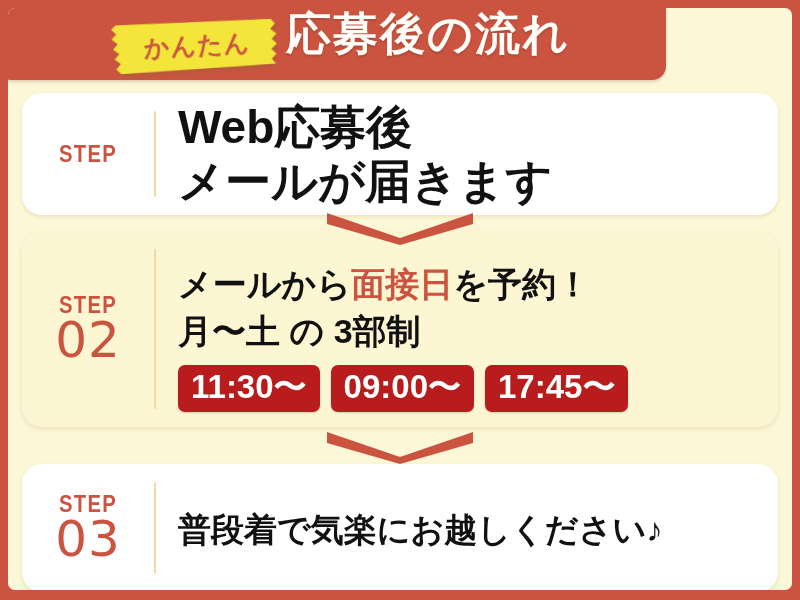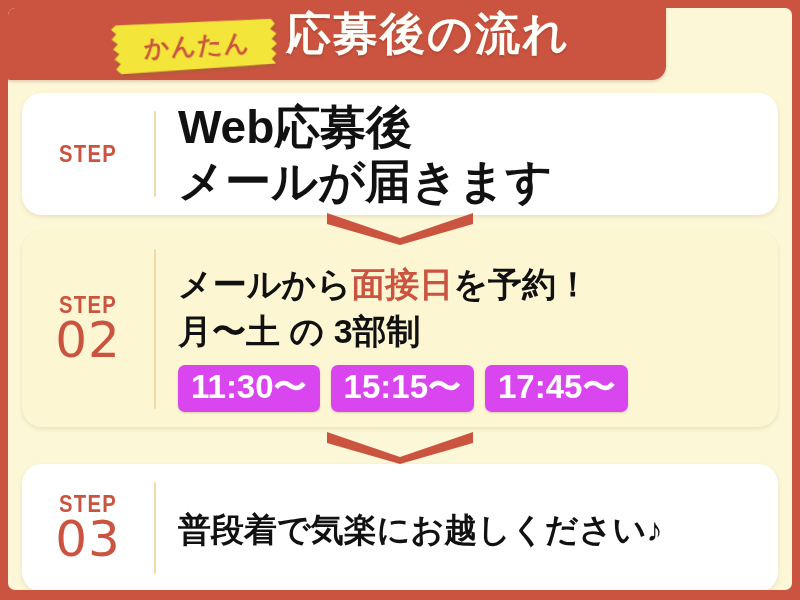--- a/index.html
+++ b/index.html
@@ -167,21 +167,21 @@
   #step2 .step-body { padding-top: 2px; margin-top: 16px; }
   #step2 .line { font-size: 34px; }
   #step2 .line-2 { margin-top: 6px; }
 
   #badge-row {
     display: flex;
     gap: 11px;
     margin-top: 14px;
   }
   .time-badge {
-    background: #d946ef;
+    background: #b91c1c;
     color: #FFFFFF;
     font-size: 33px;
     font-weight: bold;
     border-radius: 7px;
     padding: 3px 13px 6px 13px;
     line-height: 1.15;
     white-space: nowrap;
     box-shadow: 0 1px 2px rgba(140,80,60,0.25);
   }
 
@@ -250,21 +250,21 @@
       <div class="divider"></div>
       <div class="step-body">
         <div class="line line-1">
           <span>メールから</span><span class="red">面接日</span><span>を予約！</span>
         </div>
         <div class="line line-2">
           <span class="hl">月〜土 の 3部制</span>
         </div>
         <div id="badge-row">
           <div class="time-badge">11:30〜</div>
-          <div class="time-badge">15:15〜</div>
+          <div class="time-badge">09:00〜</div>
           <div class="time-badge">17:45〜</div>
         </div>
       </div>
     </div>
 
     <div class="arrow" id="arrow2">
       <svg viewBox="0 0 150 34" preserveAspectRatio="none">
         <path d="M2,2 L75,27 L148,2 L148,13 L75,34 L2,13 Z" fill="#CB5440"></path>
       </svg>
     </div>

